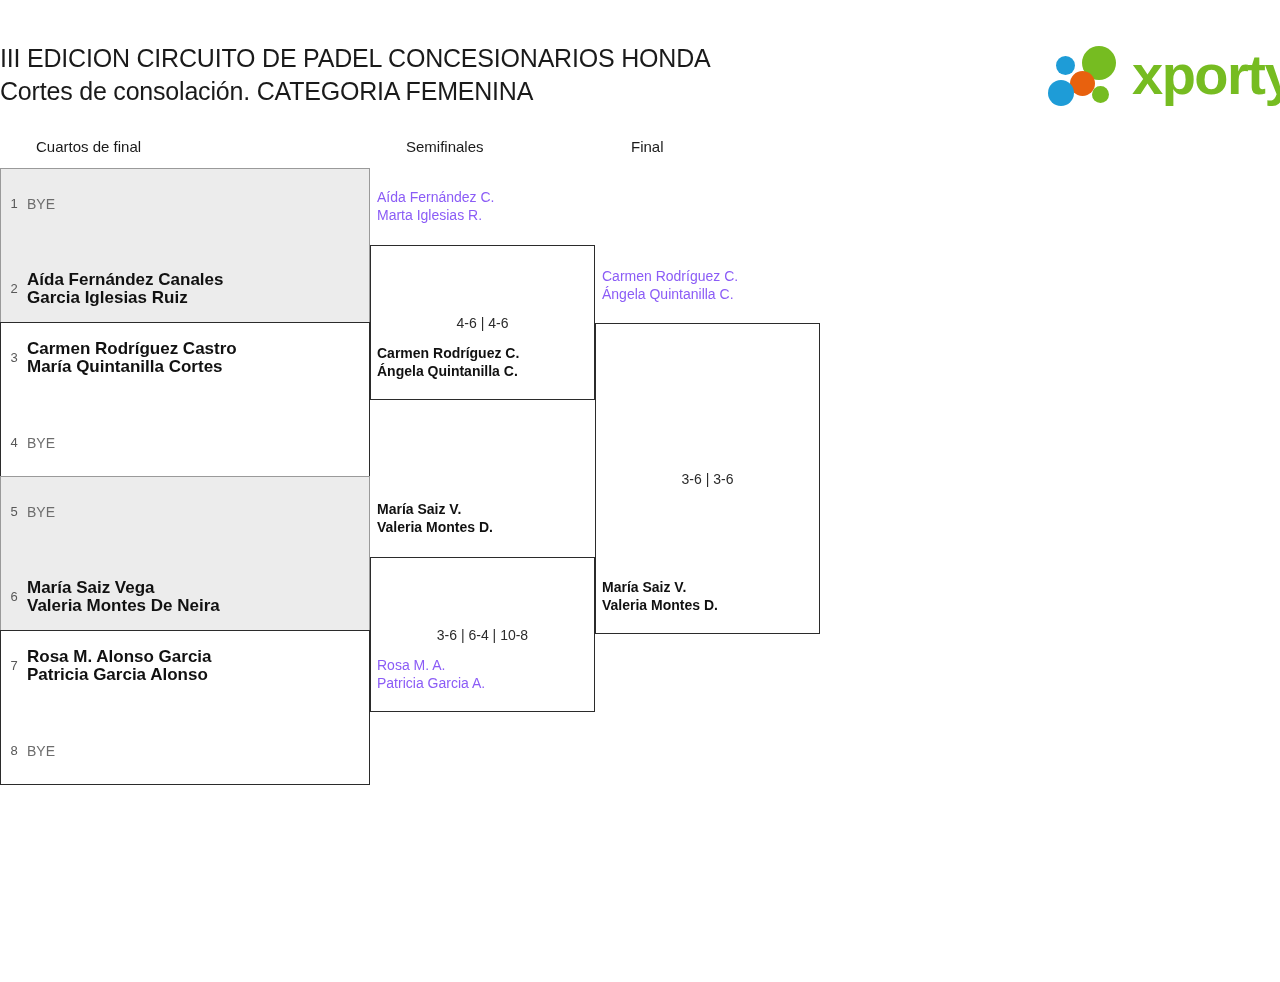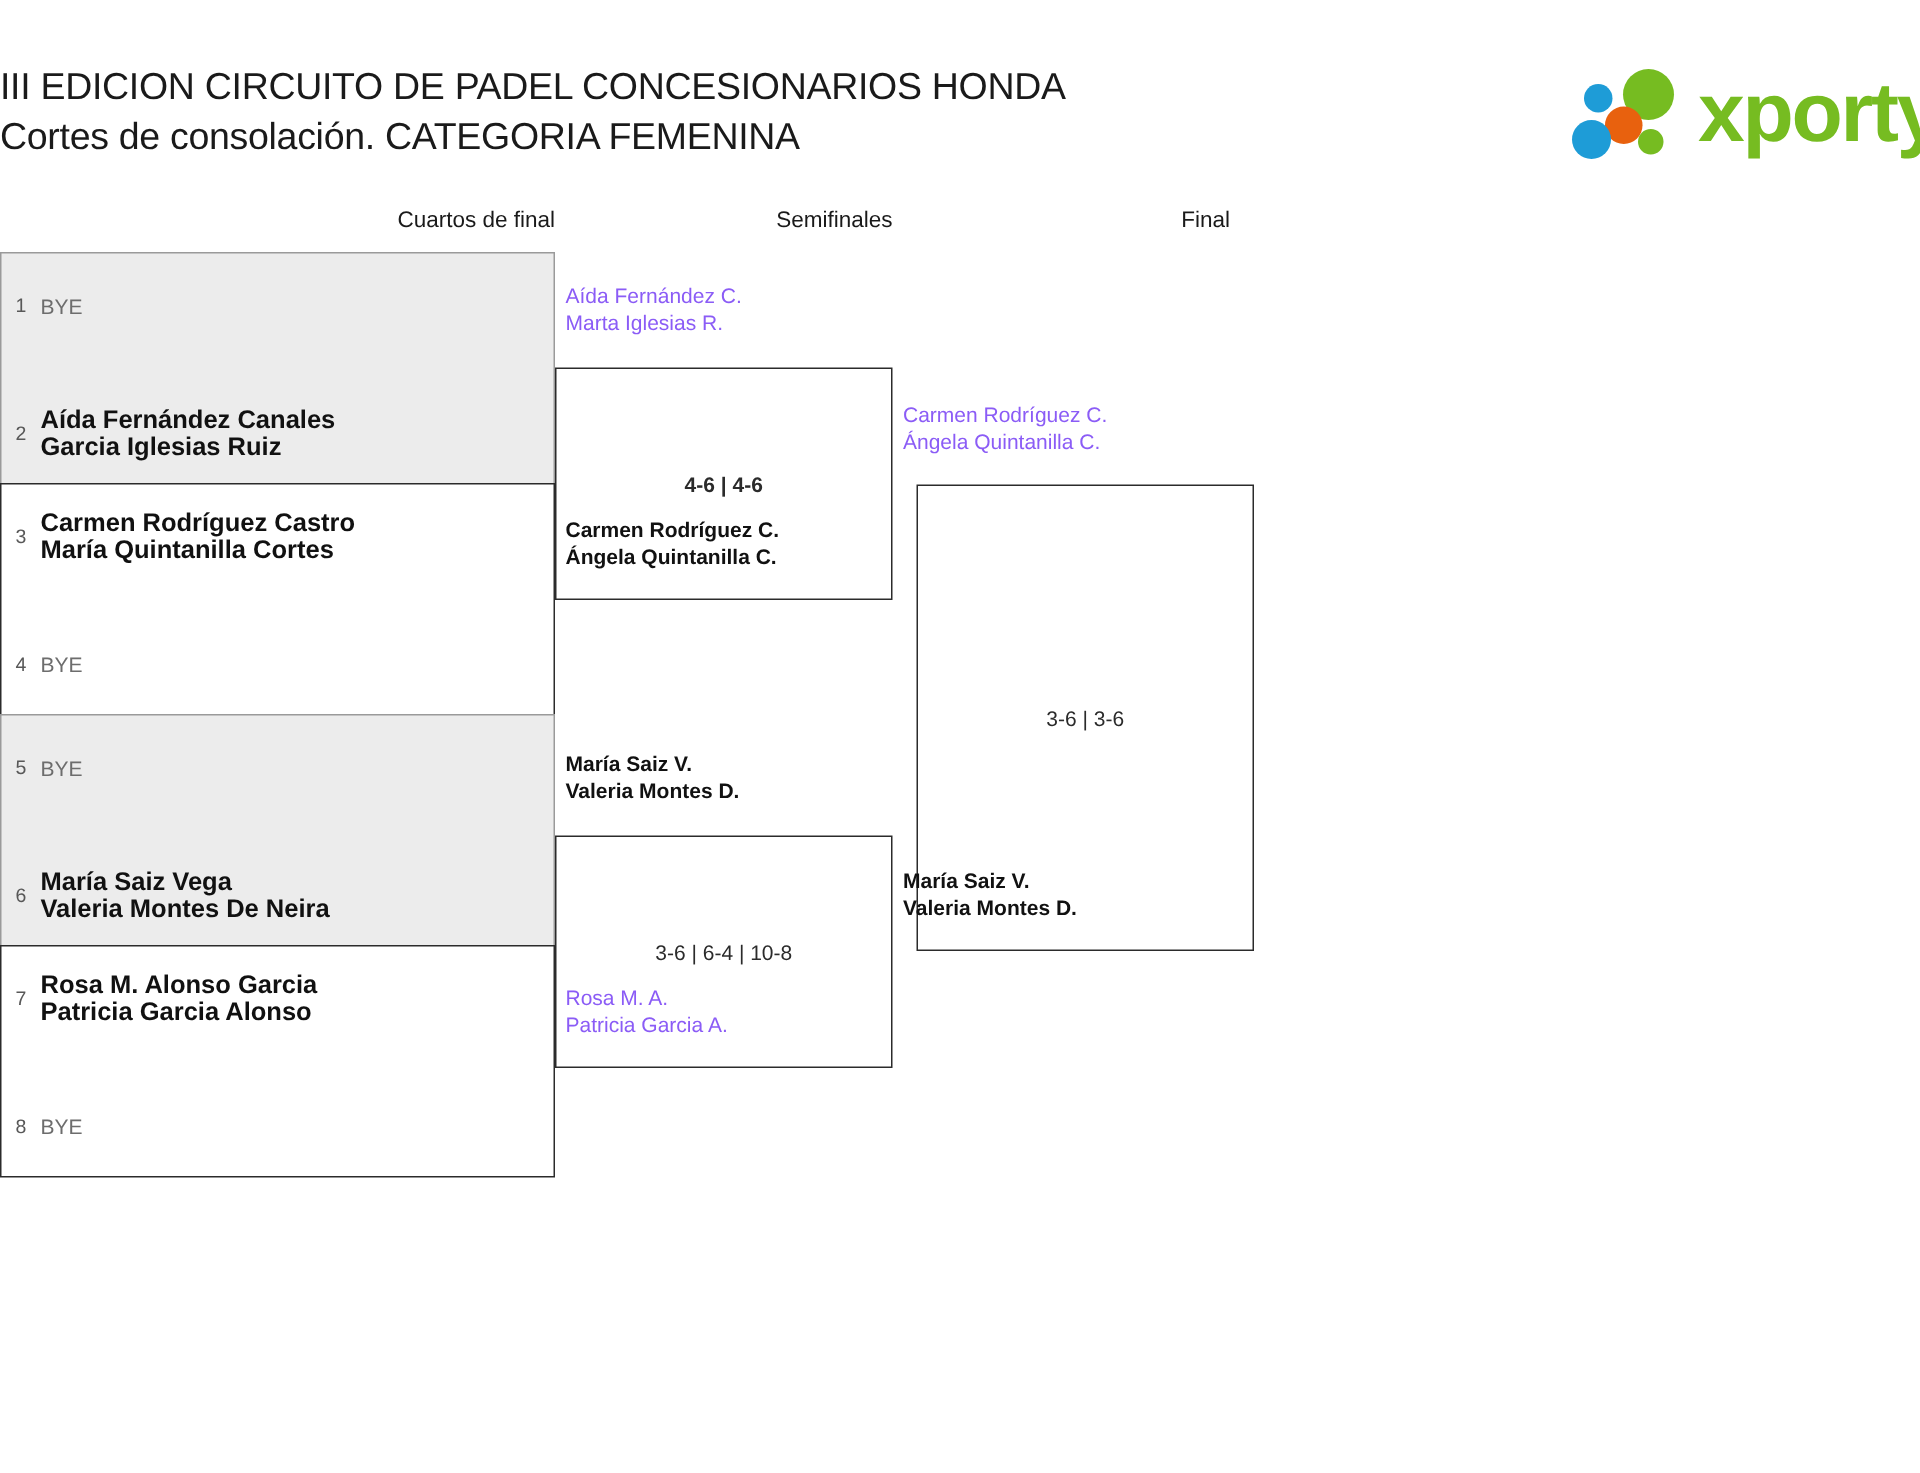--- a/index.html
+++ b/index.html
@@ -34,21 +34,21 @@
   .d-smGreen  { left: 46px; top: 42px; width: 17px; height: 17px; }
   .logo-word {
     position: absolute; left: 86px; top: -2px;
     font-size: 56px; font-weight: 700; color: #76bc21;
     letter-spacing: -1.5px; line-height: 66px;
   }
 
   
   .round-head {
     position: absolute; font-size: 15px; color: #1a1a1a;
-    text-align: right; line-height: 20px;
+    text-align: left; line-height: 20px; padding-left: 36px;
   }
   #head-qf  { left: 0px;   top: 97px; width: 370px; }
   #head-sf  { left: 370px; top: 97px; width: 225px; }
   #head-fin { left: 595px; top: 97px; width: 225px; }
 
   
   .col { position: absolute; }
   #col-qf  { left: 0px;   top: 128px; width: 370px; }
   #col-sf  { left: 370px; top: 128px; width: 225px; }
   #col-fin { left: 595px; top: 128px; width: 225px; }
@@ -87,30 +87,30 @@
   }
 
   .mteam {
     position: absolute; font-size: 14px; line-height: 18px; white-space: nowrap;
   }
   .mteam.winner { color: #111111; font-weight: 700; }
   .mteam.loser  { color: #8b5cf6; font-weight: 400; }
   .mteam .l2 { display: block; }
 
   
-  #sf1-box  { left: 0px;  top: 77px;  width: 225px; height: 155px; font-weight: bold; }
+  #sf1-box  { left: 0px;  top: 77px;  width: 225px; height: 155px; }
   #sf1-top  { left: 7px;  top: 20px; }
   #sf1-bot  { left: 7px;  top: 176px; }
   
   #sf2-box  { left: 0px;  top: 389px; width: 225px; height: 155px; }
   #sf2-top  { left: 7px;  top: 332px; }
   #sf2-bot  { left: 7px;  top: 488px; }
 
   
-  #fin-box  { left: 16px;  top: 155px; width: 225px; height: 311px; }
+  #fin-box  { left: 0px;  top: 155px; width: 225px; height: 311px; }
   #fin-top  { left: 7px;  top: 99px; }
   #fin-bot  { left: 7px;  top: 410px; }
 </style>
 </head>
 <body>
 
 <div id="root">
 
   <div class="title-block">
     <div class="title-line">III EDICION CIRCUITO DE PADEL CONCESIONARIOS HONDA</div>

